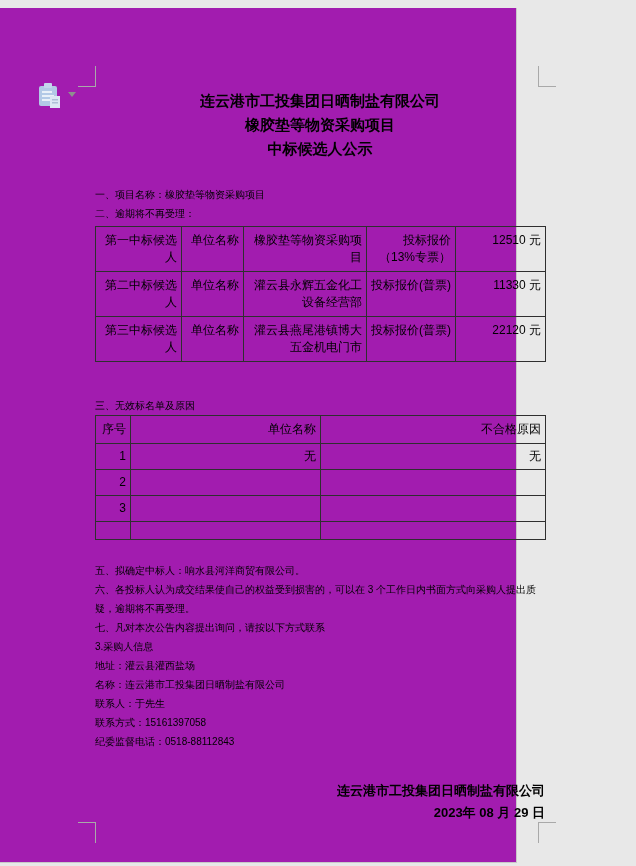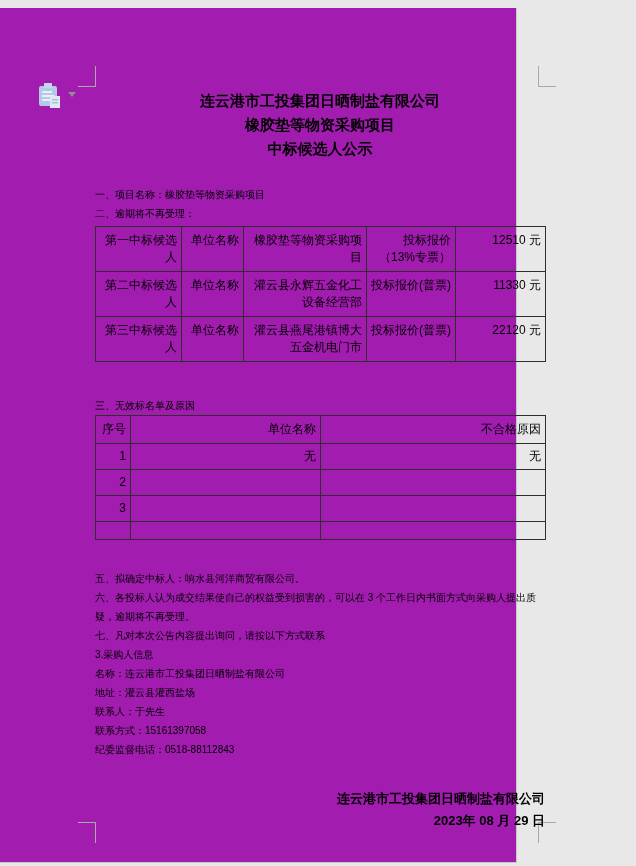--- a/index.html
+++ b/index.html
@@ -53,21 +53,21 @@
   td, th { border: 1px solid #2f2f2f; font-size: 12px; font-weight: normal;
            text-align: right; vertical-align: top; padding: 5px 4px; line-height: 17px;
            overflow: hidden; }
   .tbl-candidates { margin-top: 3px; }
   .tbl-candidates td { height: 35px; }
   .sec3-head { margin-top: 34px; }
   .tbl-invalid { }
   .tbl-invalid .hrow td { height: 20px; }
   .tbl-invalid .drow td { height: 18px; line-height: 15px; }
 
-  .paras { margin-top: 29px; }
+  .paras { margin-top: 21px; }
   .signature { margin-top: 29px; text-align: right; font-weight: bold; font-size: 13px; }
   .signature div { line-height: 22px; }
 </style>
 </head>
 <body>
 
 <div class="page">
 
   <div class="mark mark-tl"></div>
   <div class="mark mark-tr"></div>
@@ -169,22 +169,22 @@
         <td></td>
       </tr>
     </tbody>
       </table>
 
     <div class="paras">
       <div class="body-text">五、拟确定中标人：响水县河洋商贸有限公司。</div>
       <div class="body-text">六、各投标人认为成交结果使自己的权益受到损害的，可以在 3 个工作日内书面方式向采购人提出质疑，逾期将不再受理。</div>
       <div class="body-text">七、凡对本次公告内容提出询问，请按以下方式联系</div>
       <div class="body-text">3.采购人信息</div>
+      <div class="body-text">地址：灌云县灌西盐场</div>
       <div class="body-text">名称：连云港市工投集团日晒制盐有限公司</div>
-      <div class="body-text">地址：灌云县灌西盐场</div>
       <div class="body-text">联系人：于先生</div>
       <div class="body-text">联系方式：15161397058</div>
       <div class="body-text">纪委监督电话：0518-88112843</div>
     </div>
 
     <div class="signature">
       <div>连云港市工投集团日晒制盐有限公司</div>
       <div>2023年 08 月 29 日</div>
     </div>
 

